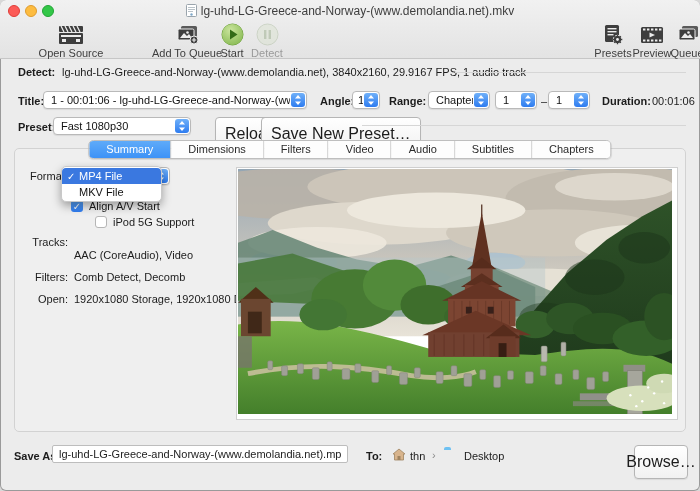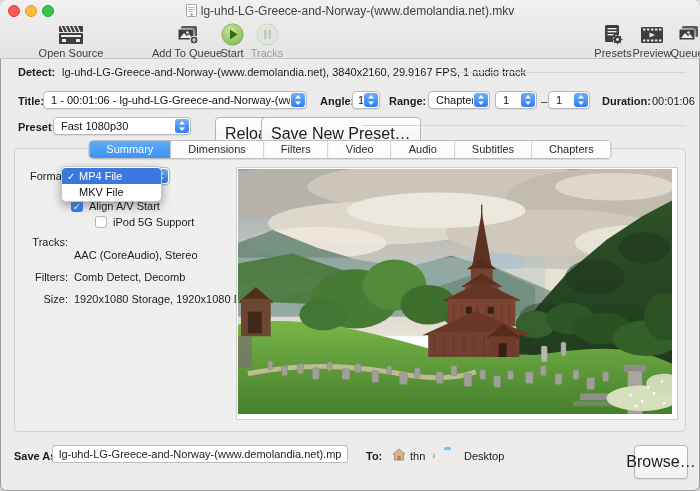--- a/index.html
+++ b/index.html
@@ -116,21 +116,21 @@
       <span class="lbl">Start</span>
     </div>
     <div class="tbtn dis" style="left:217px;width:36px;">
       <span class="ic">
         <svg width="23" height="23" viewBox="0 0 23 23">
             <circle cx="11.5" cy="11.5" r="10.5" fill="#D9E2CE" stroke="#A8B89A"></circle>
             <rect x="8" y="7" width="2.4" height="9" fill="#8FA57E"></rect>
             <rect x="12.6" y="7" width="2.4" height="9" fill="#8FA57E"></rect>
           </svg>
       </span>
-      <span class="lbl">Tracks</span>
+      <span class="lbl">Detect</span>
     </div>
 
     <div class="tbtn" style="left:559px;width:44px;">
       <span class="ic">
         <svg width="24" height="23" viewBox="0 0 24 23">
             <rect x="4" y="2" width="14" height="17" rx="1.5" fill="#3E3E3E"></rect>
             <rect x="6.5" y="5" width="9" height="1.4" fill="#ECECEC"></rect>
             <rect x="6.5" y="8" width="9" height="1.4" fill="#ECECEC"></rect>
             <rect x="6.5" y="11" width="6" height="1.4" fill="#ECECEC"></rect>
             <circle cx="16.5" cy="16.5" r="4.2" fill="#3E3E3E" stroke="#ECECEC" stroke-width="1"></circle>
@@ -291,24 +291,24 @@
   <div class="cbrow" style="left:71px;top:200px;">
     <span class="cb on">✓</span>
     <span>Align A/V Start</span>
   </div>
   <div class="cbrow" style="left:71px;top:216px;padding-left:24px;">
     <span class="cb off"></span>
     <span>iPod 5G Support</span>
   </div>
 
   <span class="abs rlabel" style="left:14px;top:236px;width:54px;text-align:right;">Tracks:</span>
-  <span class="abs rlabel" style="left:74px;top:249px;">AAC (CoreAudio), Stereo</span>
+  <span class="abs rlabel" style="left:74px;top:249px;">AAC (CoreAudio), Video</span>
   <span class="abs rlabel" style="left:14px;top:271px;width:54px;text-align:right;">Filters:</span>
   <span class="abs rlabel" style="left:74px;top:271px;">Comb Detect, Decomb</span>
-  <span class="abs rlabel" style="left:14px;top:293px;width:54px;text-align:right;">Size:</span>
+  <span class="abs rlabel" style="left:14px;top:293px;width:54px;text-align:right;">Open:</span>
   <span class="abs rlabel" style="left:74px;top:293px;">1920x1080 Storage, 1920x1080 Display</span>
 
   <div class="photo">
     <svg width="434" height="245" viewBox="0 0 438 249" preserveAspectRatio="none">
       <defs>
         <linearGradient id="sky" x1="0" y1="0" x2="0" y2="1">
             <stop offset="0" stop-color="#93A6B5"></stop>
             <stop offset=".55" stop-color="#C9C5BC"></stop>
             <stop offset="1" stop-color="#E8E3D8"></stop>
           </linearGradient>

